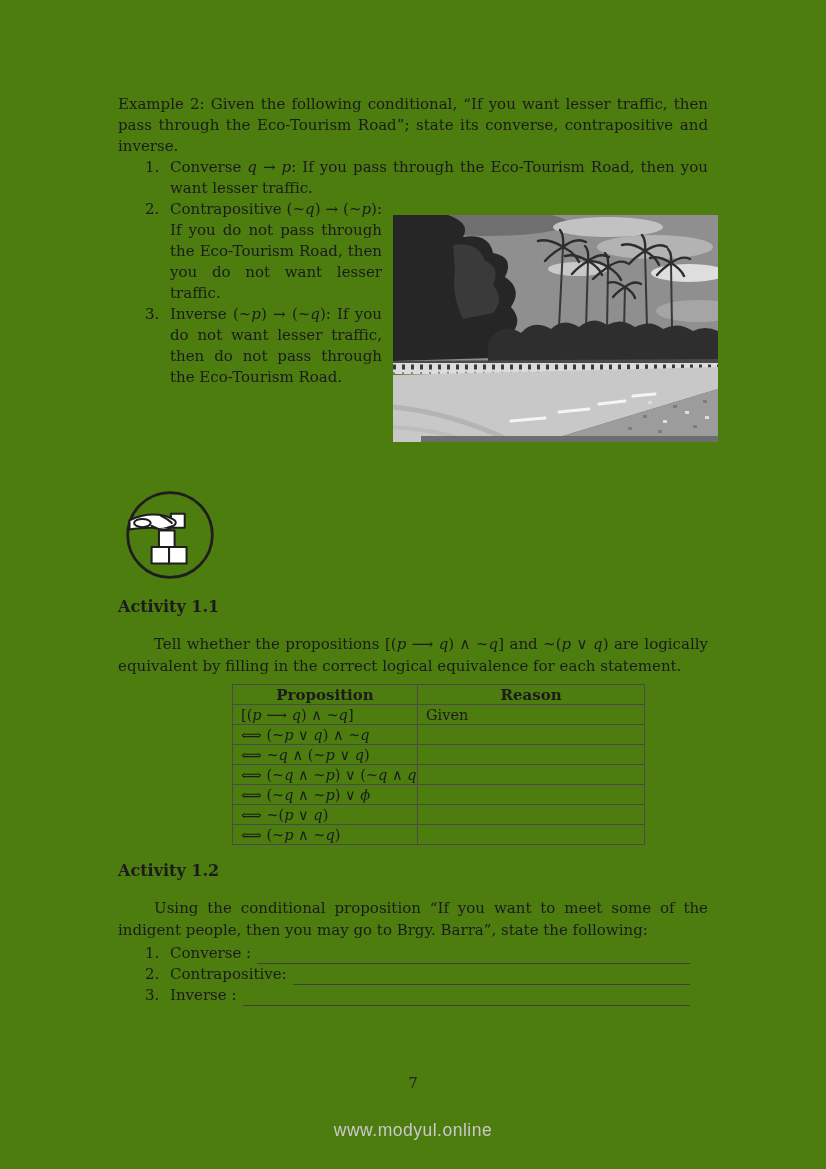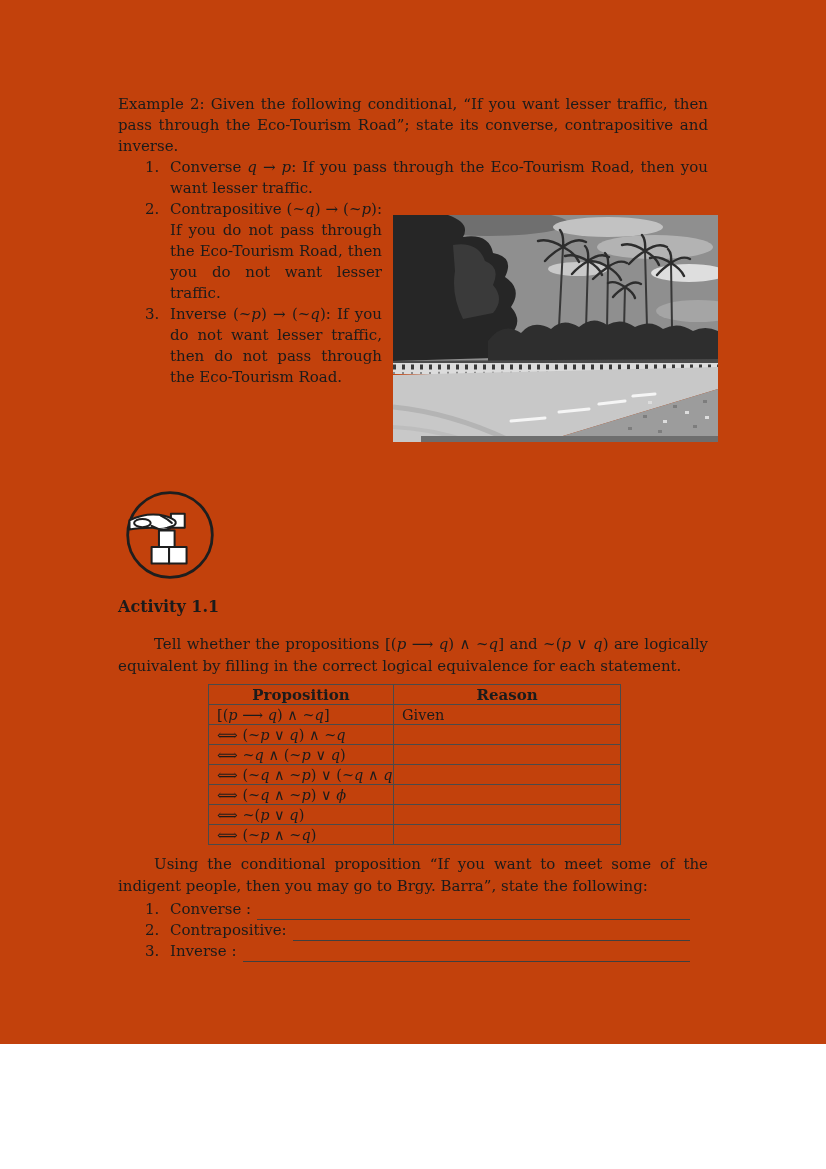--- a/index.html
+++ b/index.html
@@ -1,19 +1,19 @@
 <!DOCTYPE html>
 <html><head>
 <meta charset="utf-8">
 <style>
   html,body{margin:0;padding:0;background:#ffffff;}
   .page{
     position:relative;
-    width:826px;height:1044px;
-    background:#c2410c;
+    width:826px;height:1169px;
+    background:#4d7c0f;
     font-family:"DejaVu Serif","DejaVu Sans",serif;
     font-size:15px;color:#1b1b1b;
     overflow:hidden;
   }
   .content{position:absolute;left:118px;top:94px;width:590px;}
   p{margin:0;}
   .example-intro{text-align:justify;line-height:21px;}
   .example-body{position:relative;min-height:290px;}
   .ex-list{margin:0;padding:0 0 0 27px;list-style:none;}
   .ex-li{display:flex;line-height:21px;text-align:justify;}
@@ -30,21 +30,21 @@
   .wm-icon{flex:none;width:92px;height:92px;}
   .wm-title{
     margin-left:26px;
     font-size:24px;font-weight:bold;font-style:italic;
     letter-spacing:0.5px;color:#111;
   }
   .activity-heading{font-size:16px;font-weight:bold;line-height:20px;}
   .activity-intro{margin-top:8px;text-indent:36px;text-align:justify;line-height:22px;}
   table.equiv{
     border-collapse:collapse;
-    margin:7px 0 0 90px;
+    margin:7px 0 0 114px;
     width:412px;
     table-layout:fixed;
     padding-left:32px;
   }
   table.equiv th, table.equiv td{
     border:1px solid #4a4a4a;
     padding:0 8px;
     height:19px;
     line-height:18px;
     font-size:14.5px;
@@ -228,20 +228,21 @@
           <td class="prop math">⟺ ~(<i>p</i> ∨ <i>q</i>)</td>
           <td class="reason"></td>
         </tr>
           <tr>
           <td class="prop math">⟺ (~<i>p</i> ∧ ~<i>q</i>)</td>
           <td class="reason"></td>
         </tr>
         </tbody>
     </table>
 
+    <h3 class="activity-heading">Activity 1.2</h3>
 
     <p class="activity-intro">Using the conditional proposition “If you want to meet some of the indigent people, then you may go to Brgy. Barra”, state the following:</p>
 
     <ol class="fill-list">
       <li class="fill-li">
         <span class="num">1.</span>
         <span class="label">Converse :</span>
         <span class="blank"></span>
       </li>
       <li class="fill-li">

